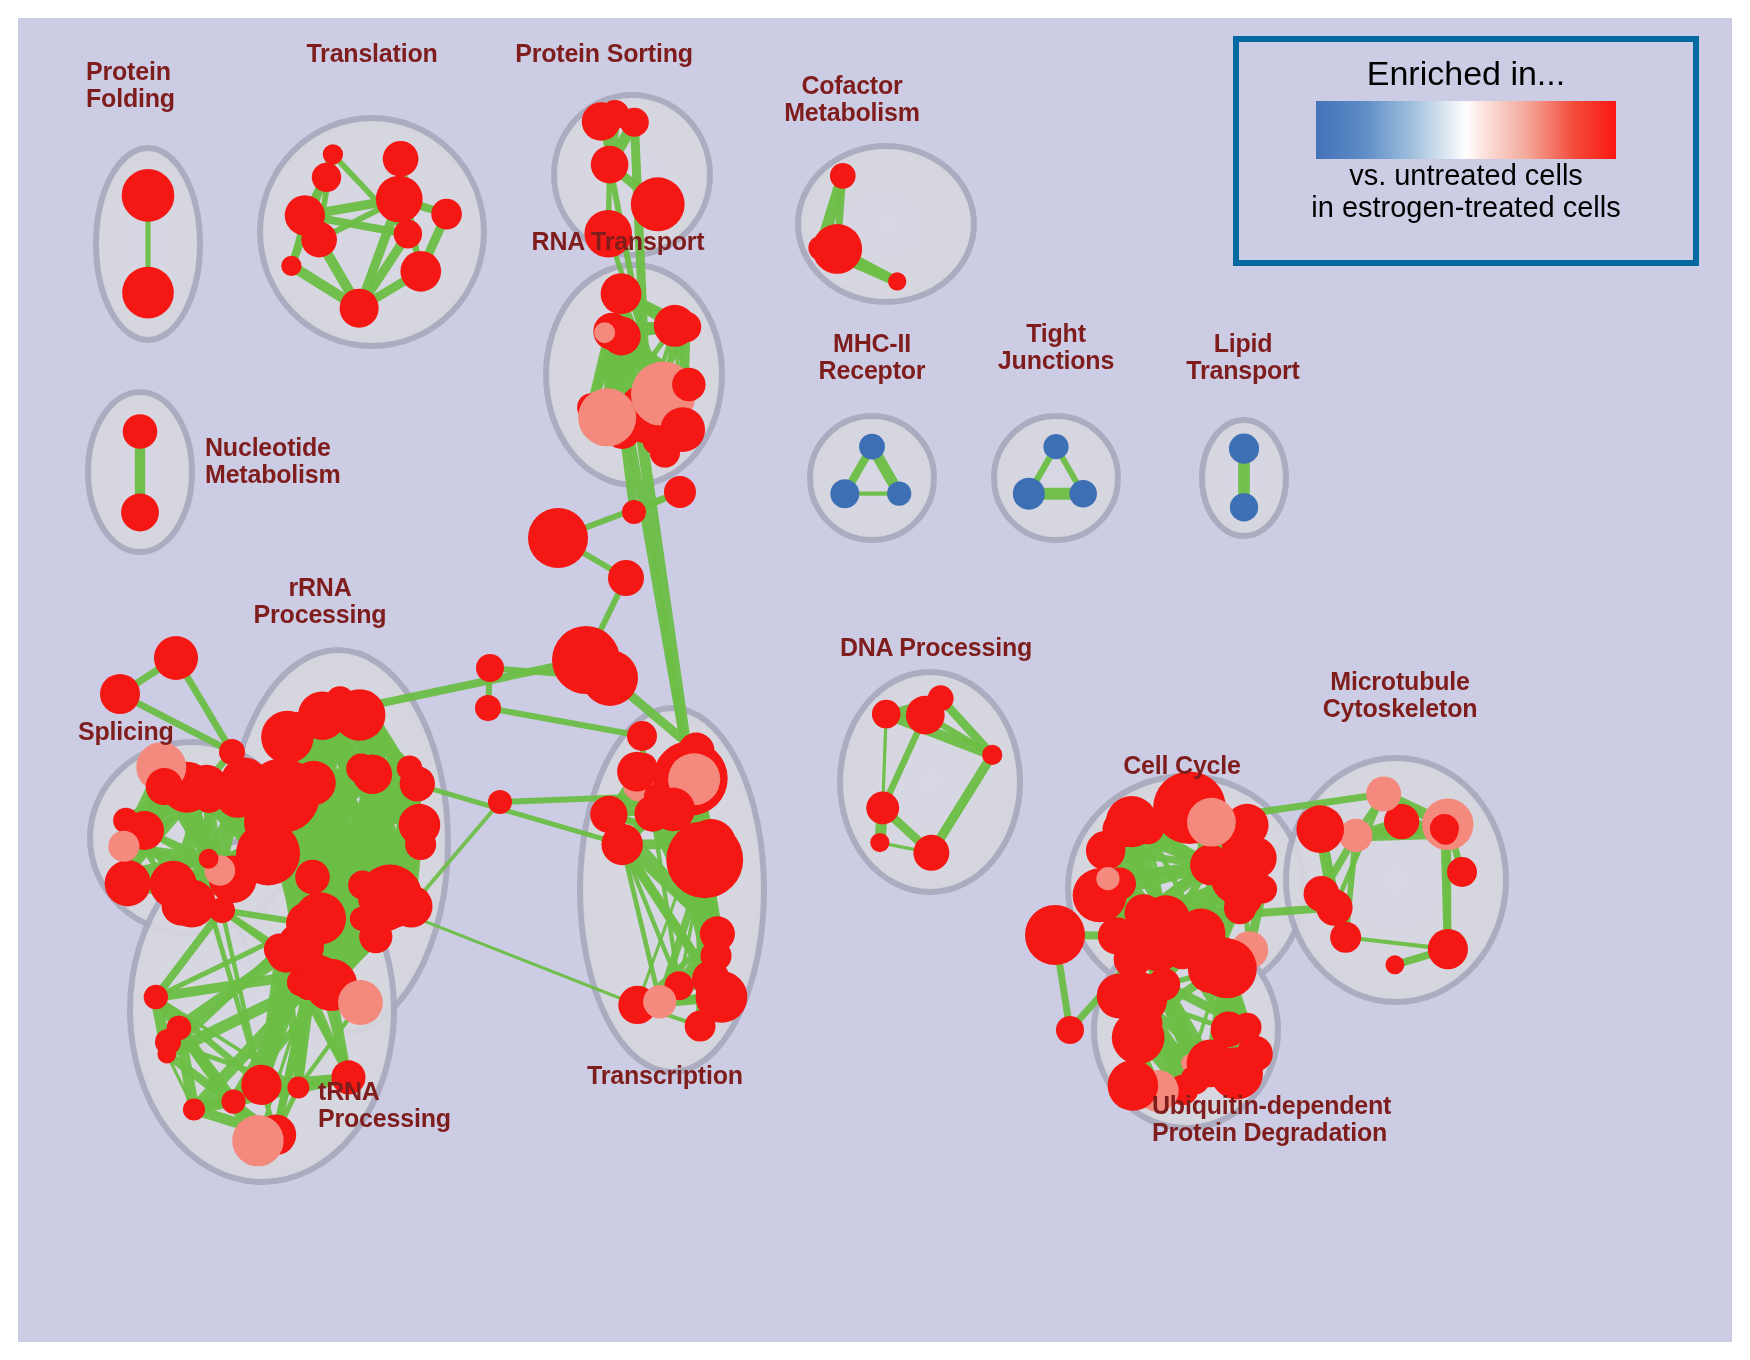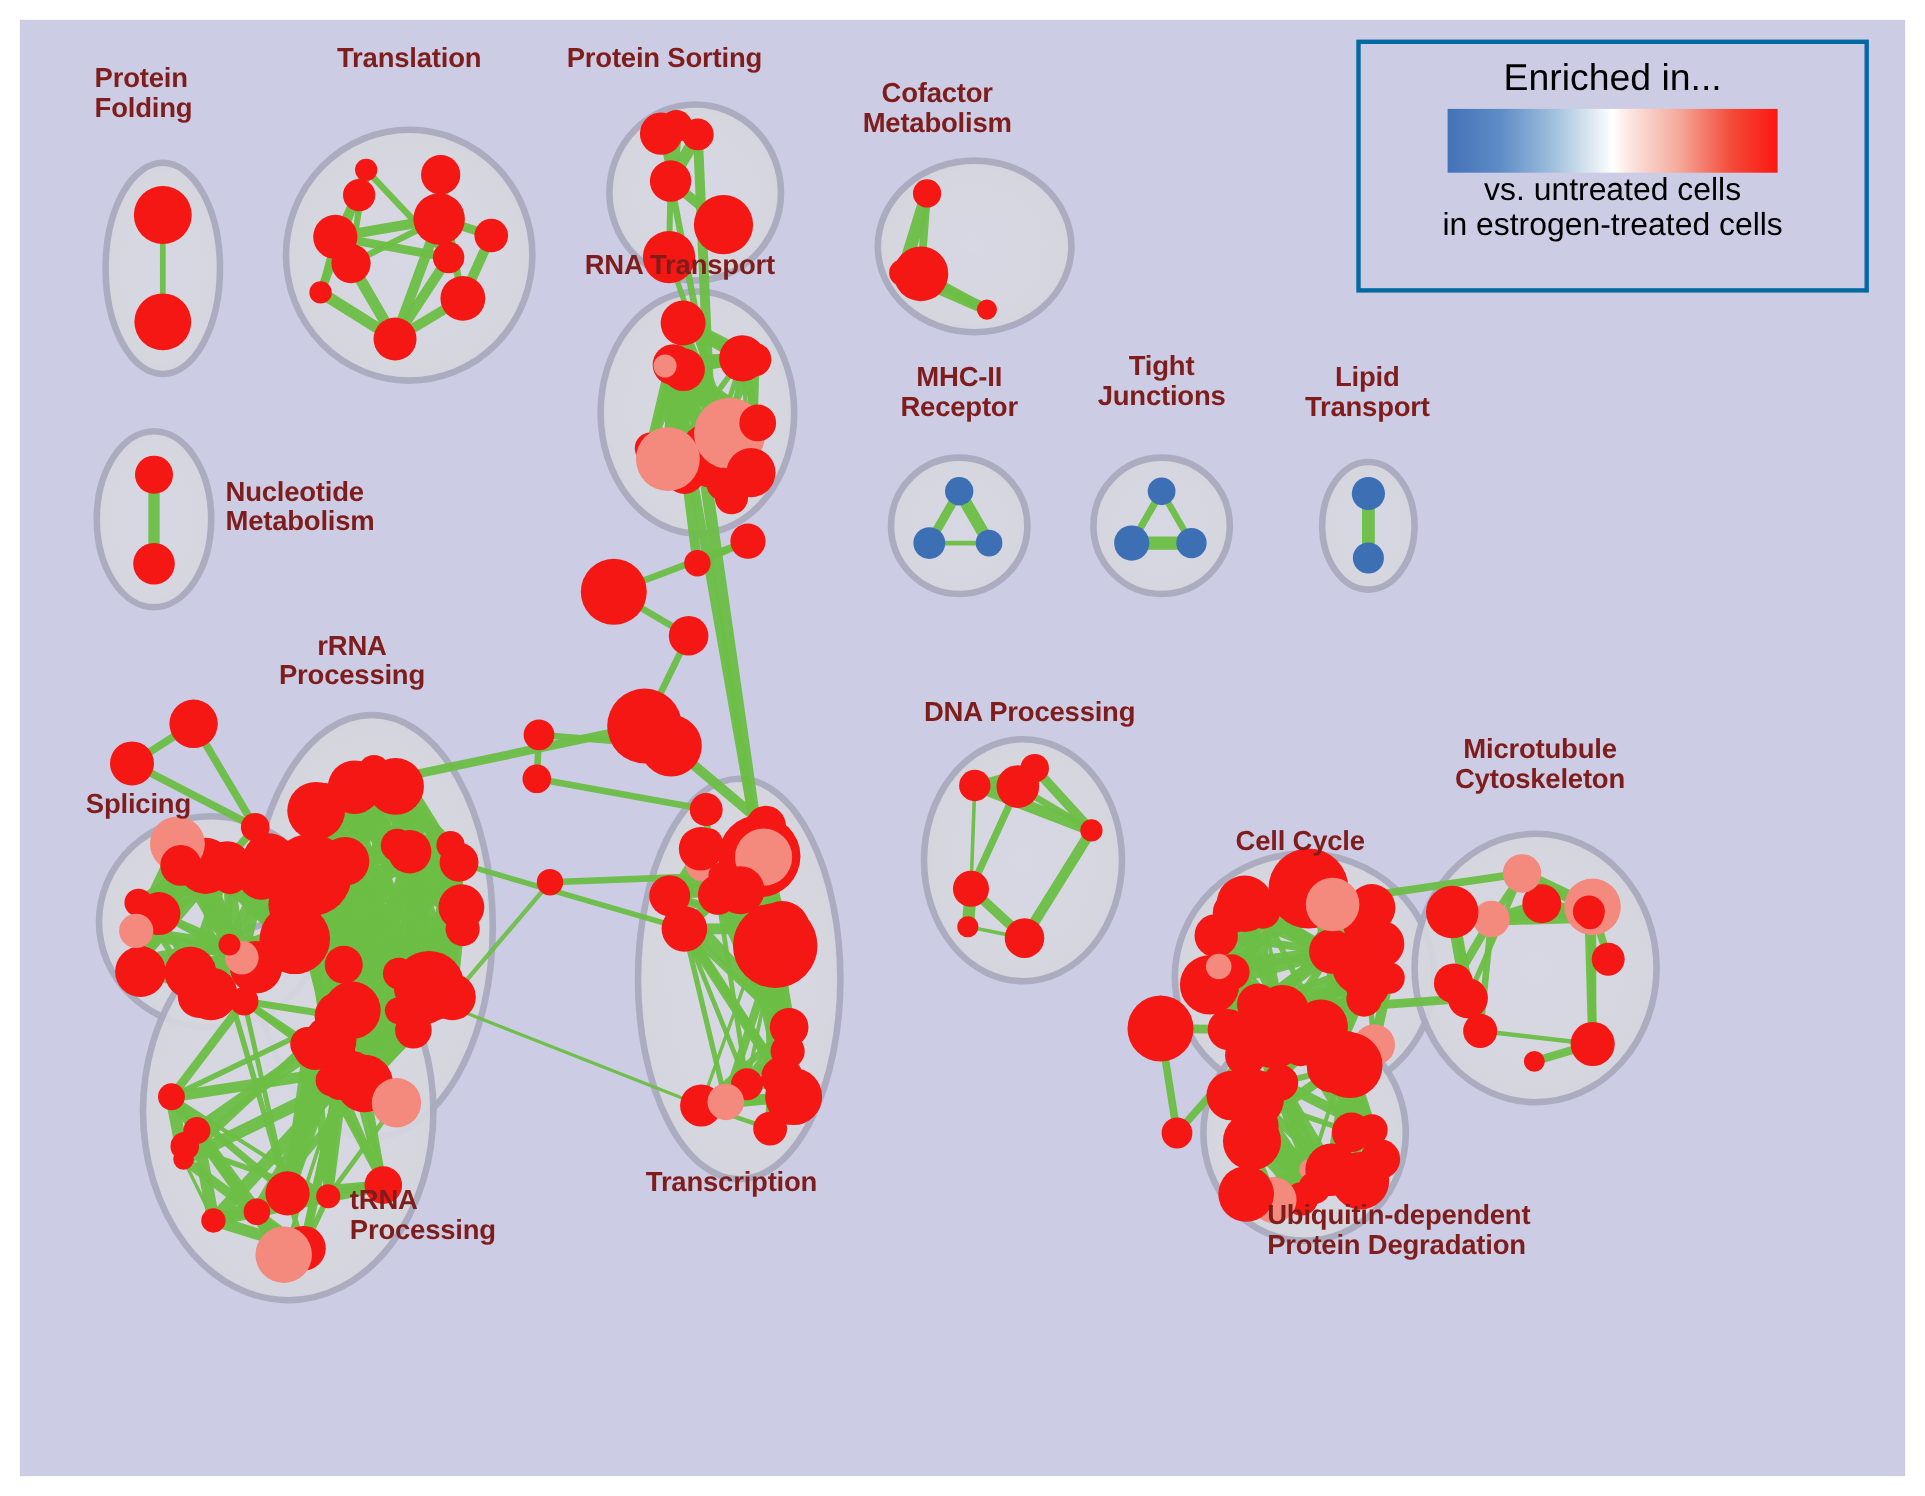--- a/index.html
+++ b/index.html
@@ -36,21 +36,21 @@
   .lbl-left   { text-align: left; }
 
   
   #legend-box {
     position: absolute;
     left: 1233px;
     top: 36px;
     width: 466px;
     height: 230px;
     background: #ccccE4;
-    border: 4px solid #0369a1;
+    border: 6px solid #0369a1;
     box-sizing: border-box;
   }
   #legend-title {
     text-align: center;
     font-size: 34px;
     color: #000;
     margin-top: 12px;
     font-family: "Liberation Sans", sans-serif;
   }
   #legend-bar {

